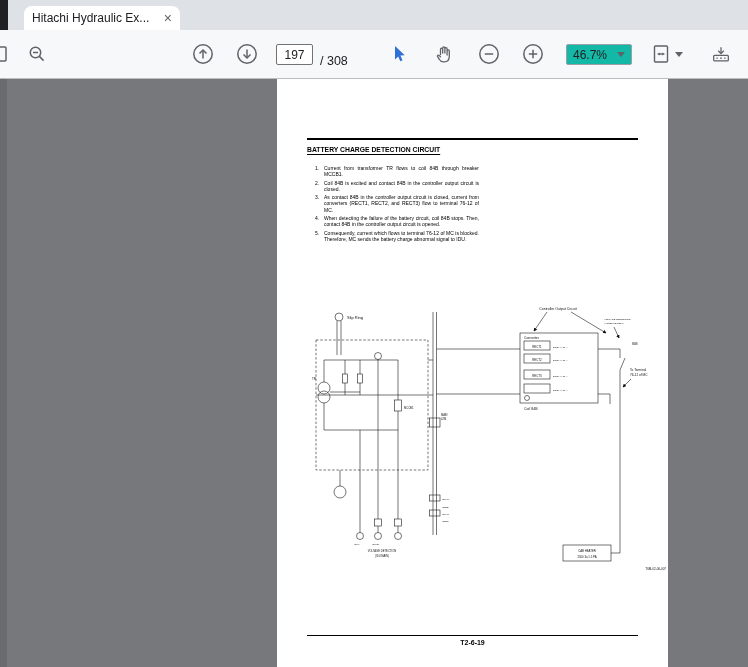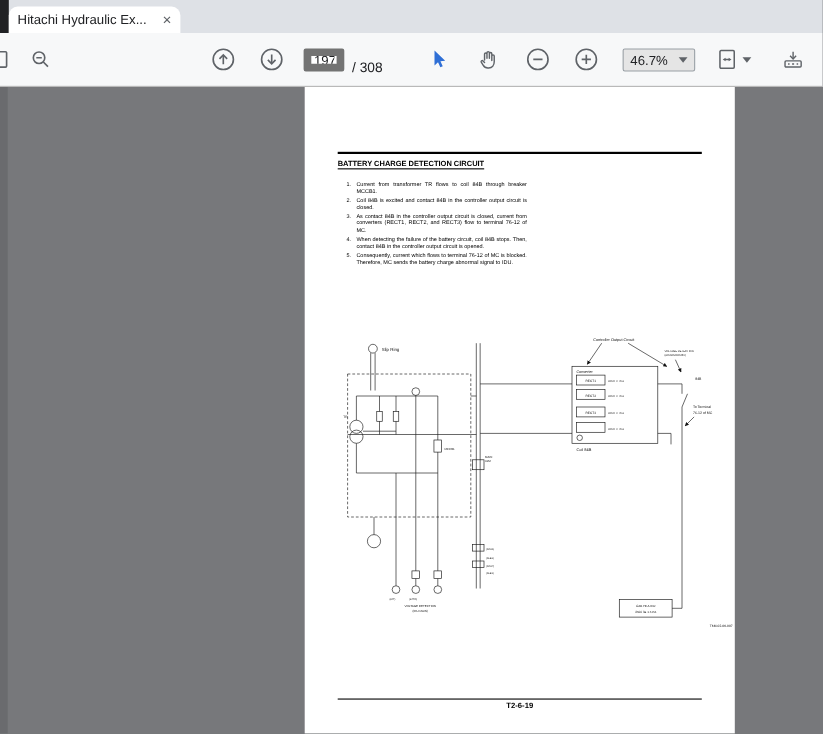--- a/index.html
+++ b/index.html
@@ -2,31 +2,31 @@
 <html><head>
 <meta charset="utf-8">
 <style>
   html,body{margin:0;padding:0;}
   body{width:748px;height:667px;overflow:hidden;font-family:"Liberation Sans",sans-serif;background:#77787b;}
   .window{position:relative;width:748px;height:667px;}
 
   
   .tabbar{position:absolute;top:0;left:0;right:0;height:30px;background:#dee1e6;}
   .win-edge{position:absolute;left:0;top:0;width:8px;height:30px;background:#202124;}
-  .tab{position:absolute;left:8px;top:6px;width:156px;height:24px;background:#ffffff;border-radius:8px 8px 0 0;display:flex;align-items:center;padding:1px 8px;box-sizing:border-box;}
+  .tab{position:absolute;left:24px;top:6px;width:156px;height:24px;background:#ffffff;border-radius:8px 8px 0 0;display:flex;align-items:center;padding:1px 8px;box-sizing:border-box;}
   .tab-title{font-size:12px;color:#202124;white-space:nowrap;overflow:hidden;flex:1;}
   .tab-close{font-size:14px;color:#5f6368;margin-left:6px;cursor:pointer;line-height:1;}
 
   
   .toolbar{position:absolute;top:30px;left:0;right:0;height:49px;background:#f7f8f9;border-bottom:1px solid #bdbdbd;box-sizing:border-box;}
   .tbtn{position:absolute;top:13px;width:22px;height:22px;display:flex;align-items:center;justify-content:center;cursor:pointer;}
   .tbtn svg{display:block;}
-  .page-input{position:absolute;left:276px;top:14px;width:37px;height:21px;border:7px solid #737373;background:#fff;font-size:12px;text-align:center;box-sizing:border-box;border-radius:2px;color:#202124;font-family:"Liberation Sans",sans-serif;}
+  .page-input{position:absolute;left:276px;top:14px;width:37px;height:21px;border:1px solid #737373;background:#fff;font-size:12px;text-align:center;box-sizing:border-box;border-radius:2px;color:#202124;font-family:"Liberation Sans",sans-serif;}
   .page-total{position:absolute;left:320px;top:0;height:61px;display:flex;align-items:center;font-size:12.5px;color:#202124;}
-  .zoom-box{position:absolute;left:566px;top:14px;width:66px;height:21px;border:1px solid #9aa0a6;background:#e5e5e5;border-radius:2px;display:flex;align-items:center;justify-content:space-between;padding:0 6px;box-sizing:border-box;font-size:12px;color:#202124;cursor:pointer;text-align:right;}
+  .zoom-box{position:absolute;left:566px;top:14px;width:66px;height:21px;border:1px solid #9aa0a6;background:#14b8a6;border-radius:2px;display:flex;align-items:center;justify-content:space-between;padding:0 6px;box-sizing:border-box;font-size:12px;color:#202124;cursor:pointer;text-align:right;}
   .caret{width:0;height:0;border-left:4px solid transparent;border-right:4px solid transparent;border-top:5px solid #5f6368;}
   .fit-btn{position:absolute;left:650px;top:13px;height:22px;display:flex;align-items:center;gap:3px;cursor:pointer;}
 
   
   .content{position:absolute;top:79px;left:0;right:0;bottom:0;background:#77787b;overflow:hidden;}
   .content-edge{position:absolute;left:0;top:0;width:7px;bottom:0;background:#6a6b6e;}
   .page{position:absolute;left:277px;top:0;width:391px;height:588px;background:#ffffff;color:#000;}
 
   .doc-header{position:absolute;top:44px;left:30px;right:30px;text-align:center;font-size:8px;font-weight:bold;letter-spacing:.1px;}
   .doc-header-rule{position:absolute;top:59px;left:30px;right:30px;height:1.8px;background:#000;}

